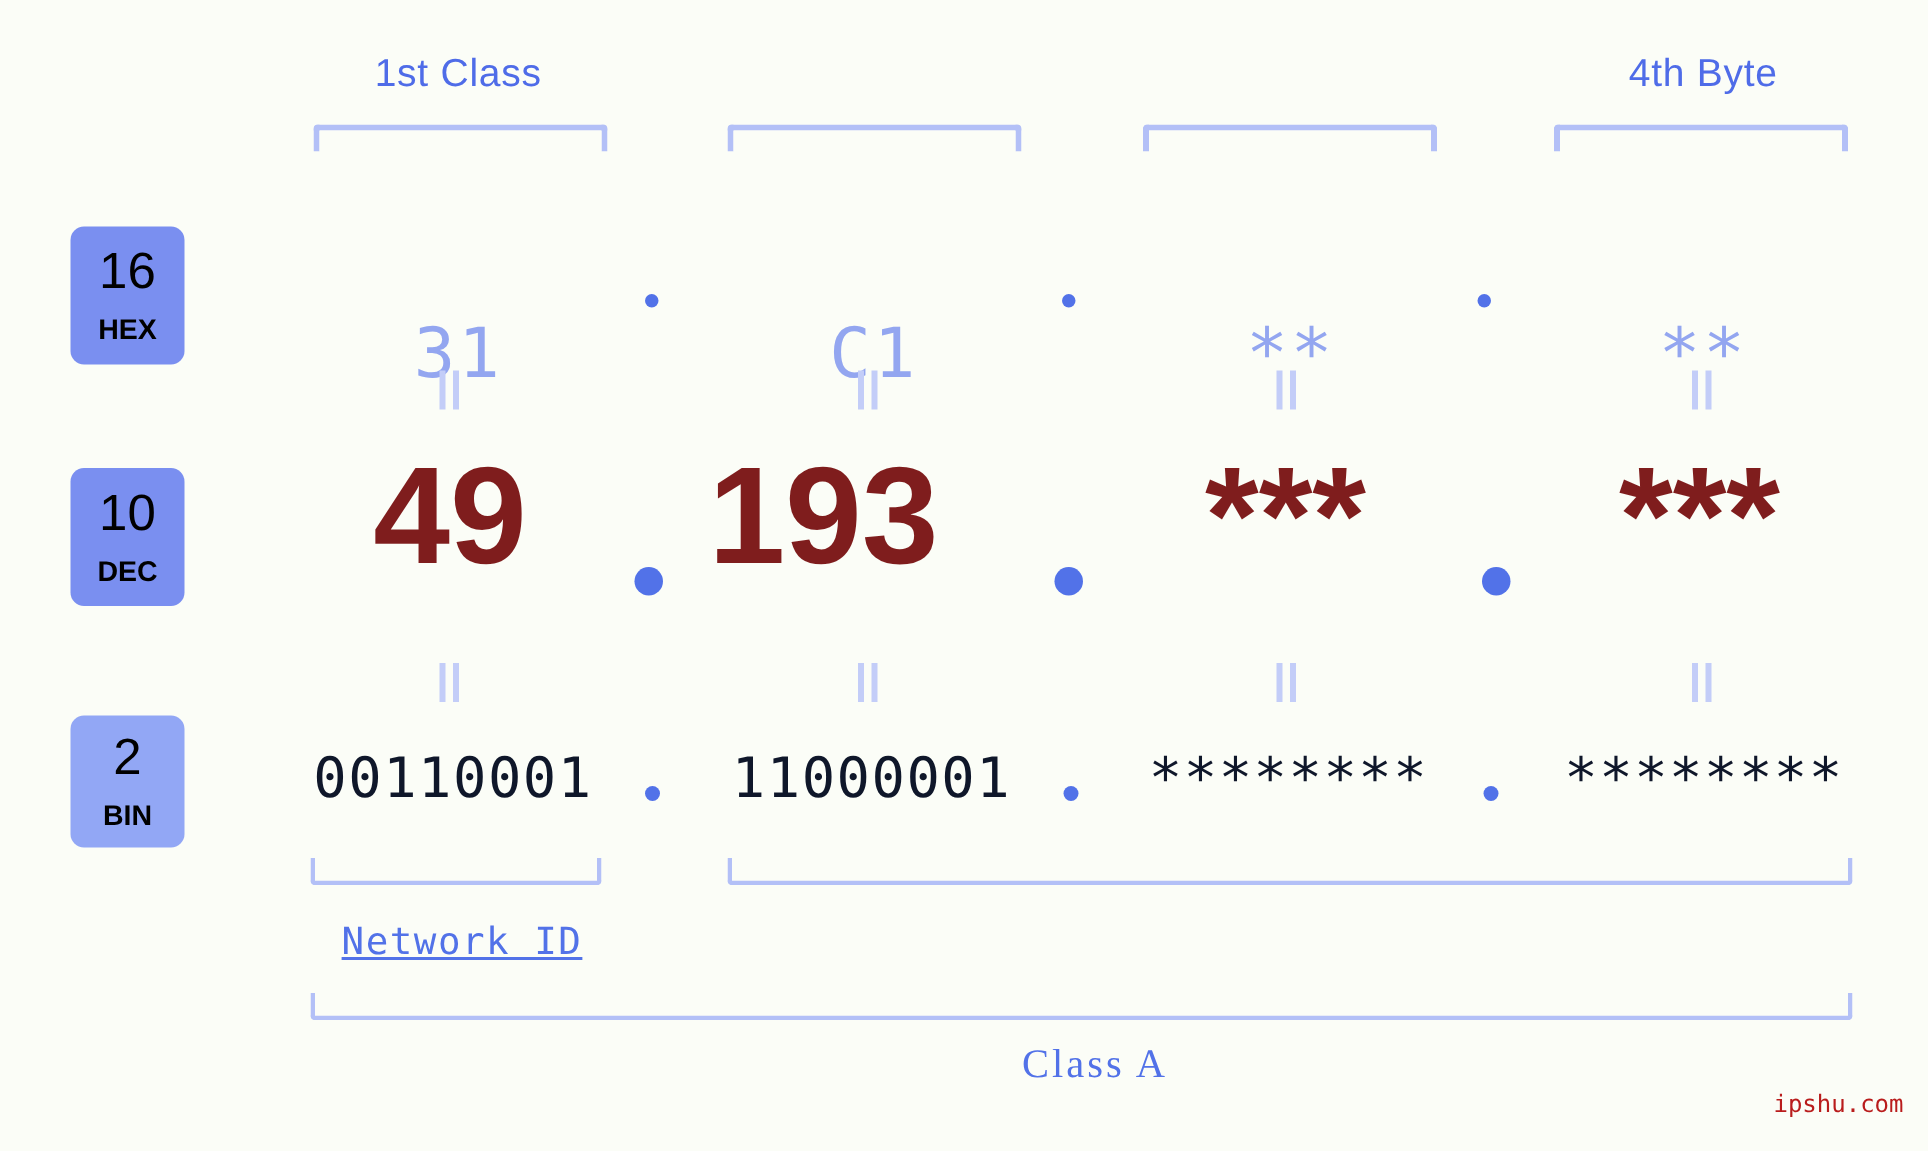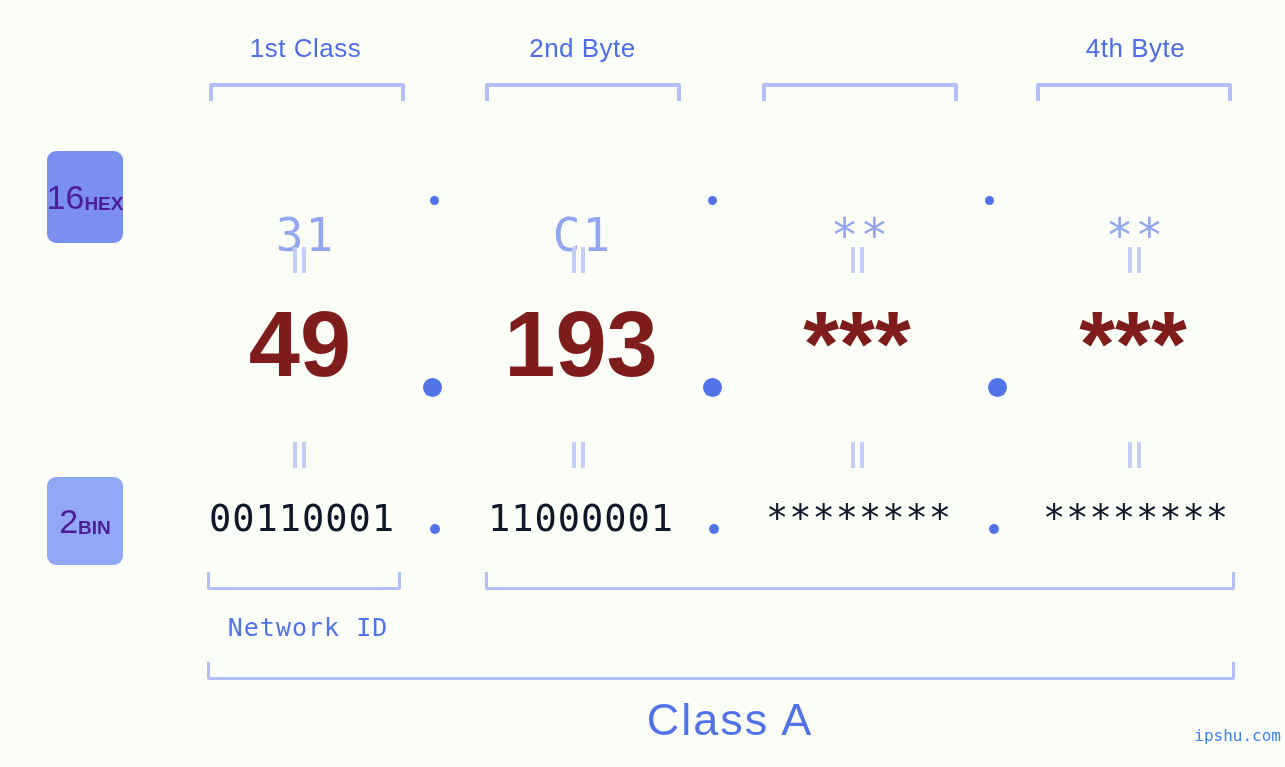--- a/index.html
+++ b/index.html
@@ -34,23 +34,23 @@
     border-left:3px solid #b3c0f7;
     border-right:3px solid #b3c0f7;
     border-radius:0 0 3px 3px;
     box-sizing:border-box;
   }
 
   
   .badge{
     position:absolute;left:47px;width:76px;
     border-radius:9px;
-    display:flex;flex-direction:row;
+    display:flex;flex-direction:column;
     align-items:center;justify-content:center;
-    color:#4c1d95;line-height:1;
+    color:#000000;line-height:1;
   }
   .badge .num{font-size:34px;font-weight:400;letter-spacing:0px;}
   .badge .nm{font-size:19px;font-weight:700;margin-top:13px;letter-spacing:0px;}
 
   
   .row{position:absolute;left:0;width:1285px;height:0;}
 
   .cell{
     position:absolute;text-align:center;
     white-space:pre;
@@ -84,40 +84,40 @@
   }
   .eq i:nth-child(1){left:0;}
   .eq i:nth-child(2){left:9px;}
 
   
   .idlabel{
     position:absolute;
     font-family:"DejaVu Sans Mono",monospace;
     font-size:25px;color:#5272e8;text-align:center;
     letter-spacing:1px;
+    text-decoration:underline;
   }
   .classlabel{
     position:absolute;
-    font-family:Liberation Sans, sans-serif;
-    font-size:45px;color:#5272e8;text-align:center;
+    font-family:Liberation Serif, serif;
+    font-size:27px;color:#5272e8;text-align:center;
     letter-spacing:2px;
   }
   .watermark{
-    position:absolute;right:4px;bottom:22px;
-    font-family:"DejaVu Sans Mono",monospace;
-    font-size:16px;color:#3b82f6;letter-spacing:0px;
+    position:absolute;right:16px;bottom:22px;
+    font-family:"DejaVu Sans Mono",monospace;
+    font-size:16px;color:#b91c1c;letter-spacing:0px;
   }
 </style>
 </head>
 <body>
 
 <div class="stage">
 
   <div class="byte-hdr" style="left:203px;width:205px;">1st Class</div>
-  <div class="byte-hdr" style="left:480px;width:205px;">2nd Byte</div>
   <div class="byte-hdr" style="left:1033px;width:205px;">4th Byte</div>
 
   <div class="brk-down" style="left:209px;top:83px;width:196px;"></div>
   <div class="brk-down" style="left:485px;top:83px;width:196px;"></div>
   <div class="brk-down" style="left:762px;top:83px;width:196px;"></div>
   <div class="brk-down" style="left:1036px;top:83px;width:196px;"></div>
 
   <div class="badge" style="top:151px;height:92px;background:#7a8ff0;">
     <span class="num">16</span>
     <span class="nm">HEX</span>
@@ -143,24 +143,28 @@
     </div>
   <div class="eq" style="left:851px;top:247px;">
       <i></i>
       <i></i>
     </div>
   <div class="eq" style="left:1128px;top:247px;">
       <i></i>
       <i></i>
     </div>
 
+  <div class="badge" style="top:312px;height:92px;background:#7a8ff0;">
+    <span class="num">10</span>
+    <span class="nm">DEC</span>
+  </div>
 
   <div class="row decrow" style="top:292px;">
     <div class="cell" style="left:195px;width:210px;">49</div>
-    <div class="cell" style="left:476px;width:210px;">193</div>
+    <div class="cell" style="left:444px;width:210px;">193</div>
     <div class="cell" style="left:752px;width:210px;">***</div>
     <div class="cell" style="left:1028px;width:210px;">***</div>
   </div>
   <div class="dot lg" style="left:423px;top:378px;"></div>
   <div class="dot lg" style="left:703px;top:378px;"></div>
   <div class="dot lg" style="left:988px;top:378px;"></div>
 
   <div class="eq" style="left:293px;top:442px;">
       <i></i>
       <i></i>

